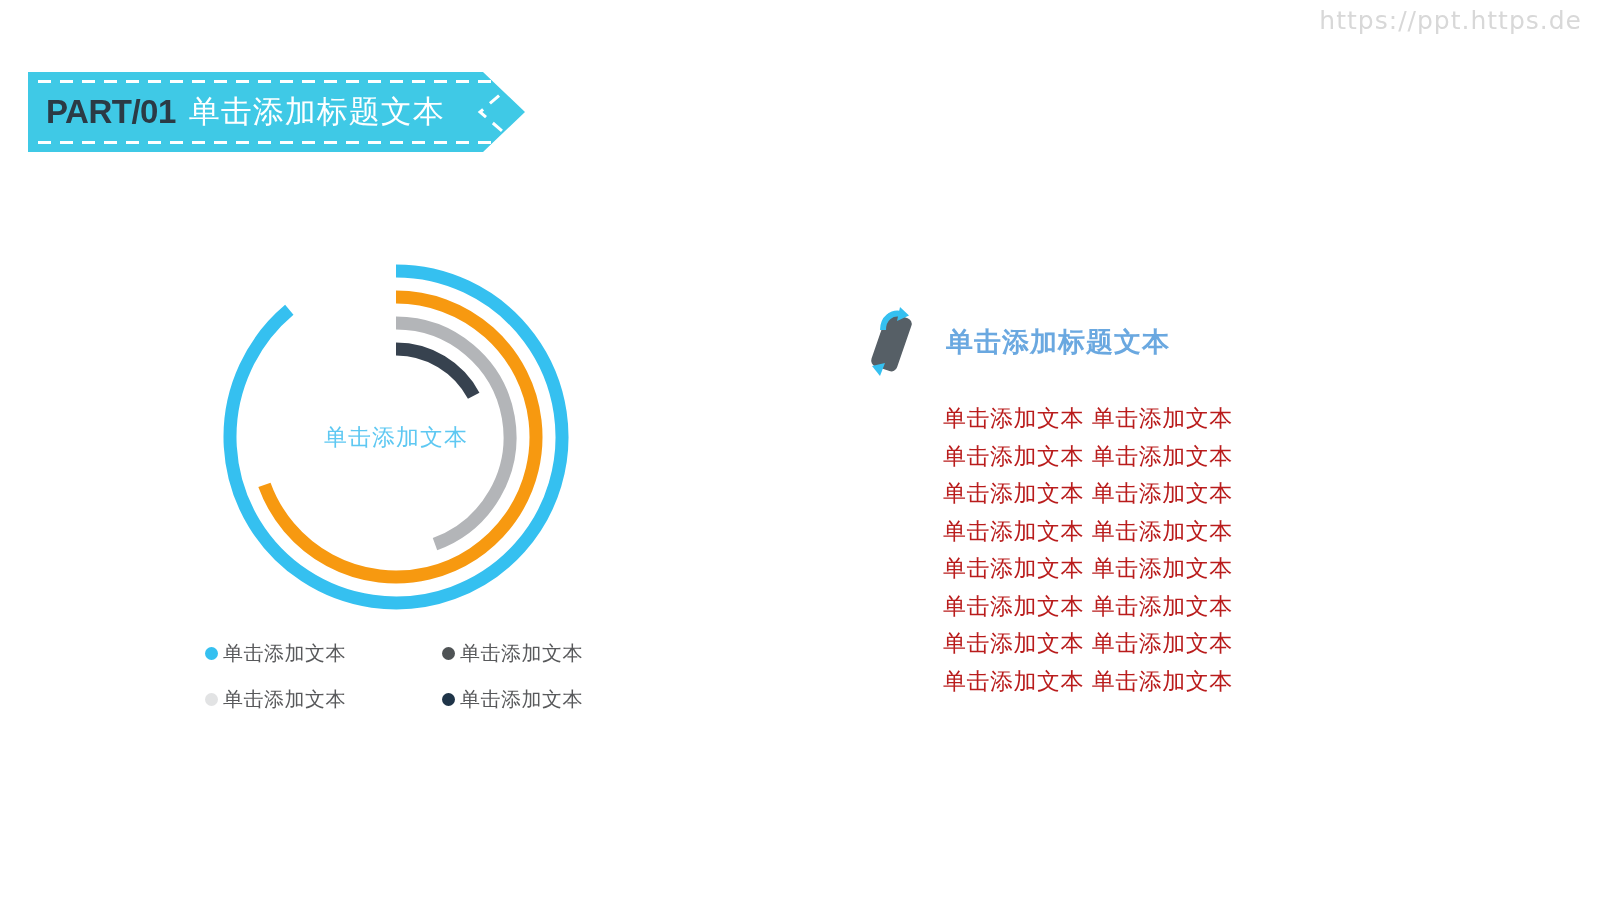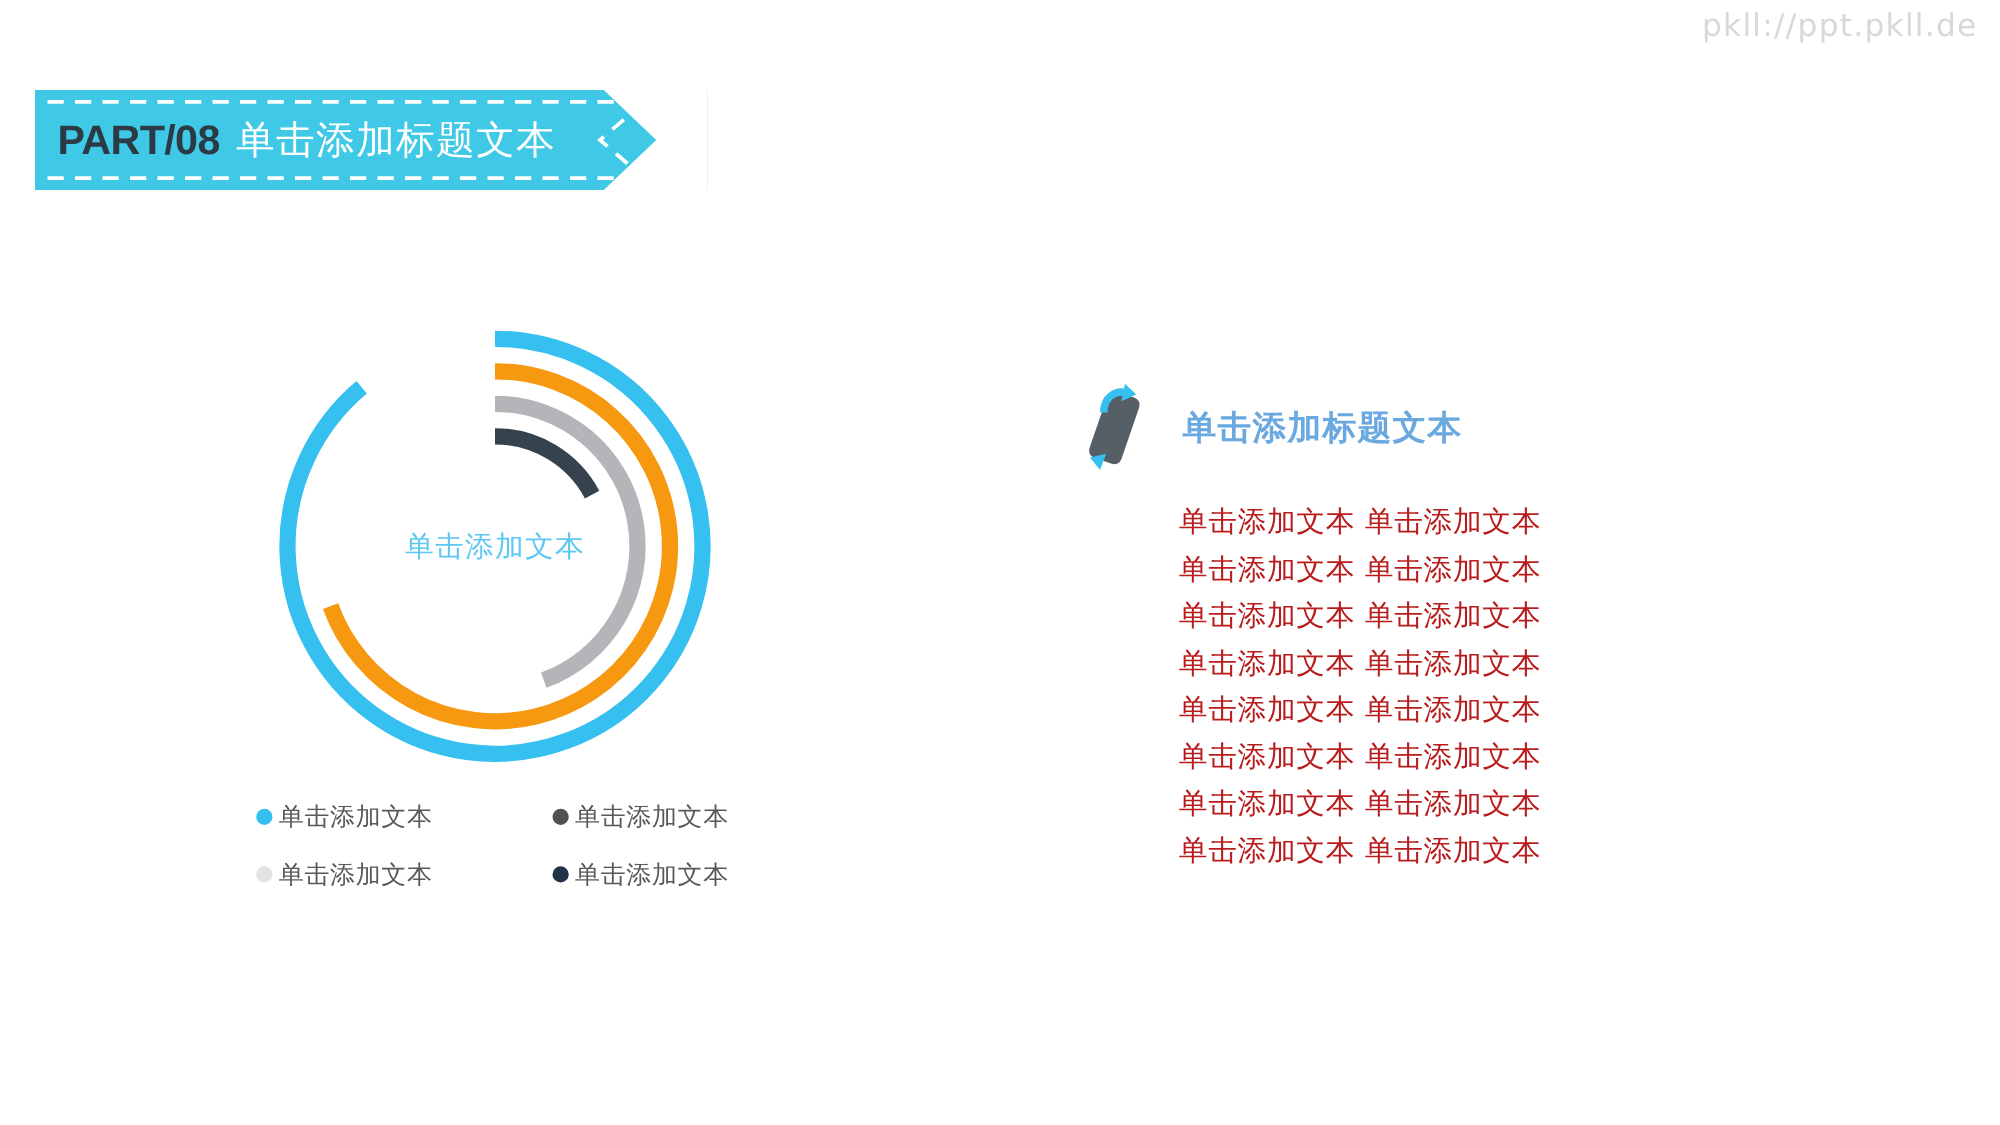--- a/index.html
+++ b/index.html
@@ -153,32 +153,32 @@
     color: #b91c1c;
     font-family: "DejaVu Sans", sans-serif;
     line-height: 37.5px;
     letter-spacing: 0.5px;
     white-space: nowrap;
   }
 </style>
 </head>
 <body>
 
-<div class="watermark">pkll://ppt.pkll.de</div>
+<div class="watermark">https://ppt.https.de</div>
 
 <div class="banner">
   <svg class="banner-svg" width="538" height="80" viewBox="0 0 538 80">
     <path d="M0,0 H538 L538,80 H0 Z" fill="#3fc9e6"></path>
     <path d="M538,0 L538,80 L455,80 L497,40 L455,0 Z" fill="#ffffff"></path>
     <line x1="10" y1="9.5" x2="488" y2="9.5" stroke="#ffffff" stroke-width="3" stroke-dasharray="13 9"></line>
     <line x1="10" y1="70.5" x2="488" y2="70.5" stroke="#ffffff" stroke-width="3" stroke-dasharray="13 9"></line>
     <path d="M487,10 L452,40 L487,70" fill="none" stroke="#ffffff" stroke-width="3" stroke-dasharray="12 9"></path>
   </svg>
   <div class="banner-text">
-    <span class="banner-part">PART/08</span>
+    <span class="banner-part">PART/01</span>
     <span class="banner-title">单击添加标题文本</span>
   </div>
 </div>
 
 <div class="donut-wrap">
   <svg class="donut-svg" width="400" height="400" viewBox="0 0 400 400">
     <g id="arc-group" transform="translate(200,200)">
         <path d="M 1.0164568432923031e-14 -166 A 166 166 0 1 1 -106.70274320796555 -127.16337755775034" fill="none" stroke="#35c0f0" stroke-width="13" stroke-linecap="butt"></path>
         <path d="M 8.572527594031473e-15 -140 A 140 140 0 1 1 -131.55696691002717 47.88282006559364" fill="none" stroke="#f79910" stroke-width="13" stroke-linecap="butt"></path>
         <path d="M 6.980486755139913e-15 -114 A 114 114 0 0 1 38.990296339126246 107.12495876959355" fill="none" stroke="#b3b5b8" stroke-width="13" stroke-linecap="butt"></path>

